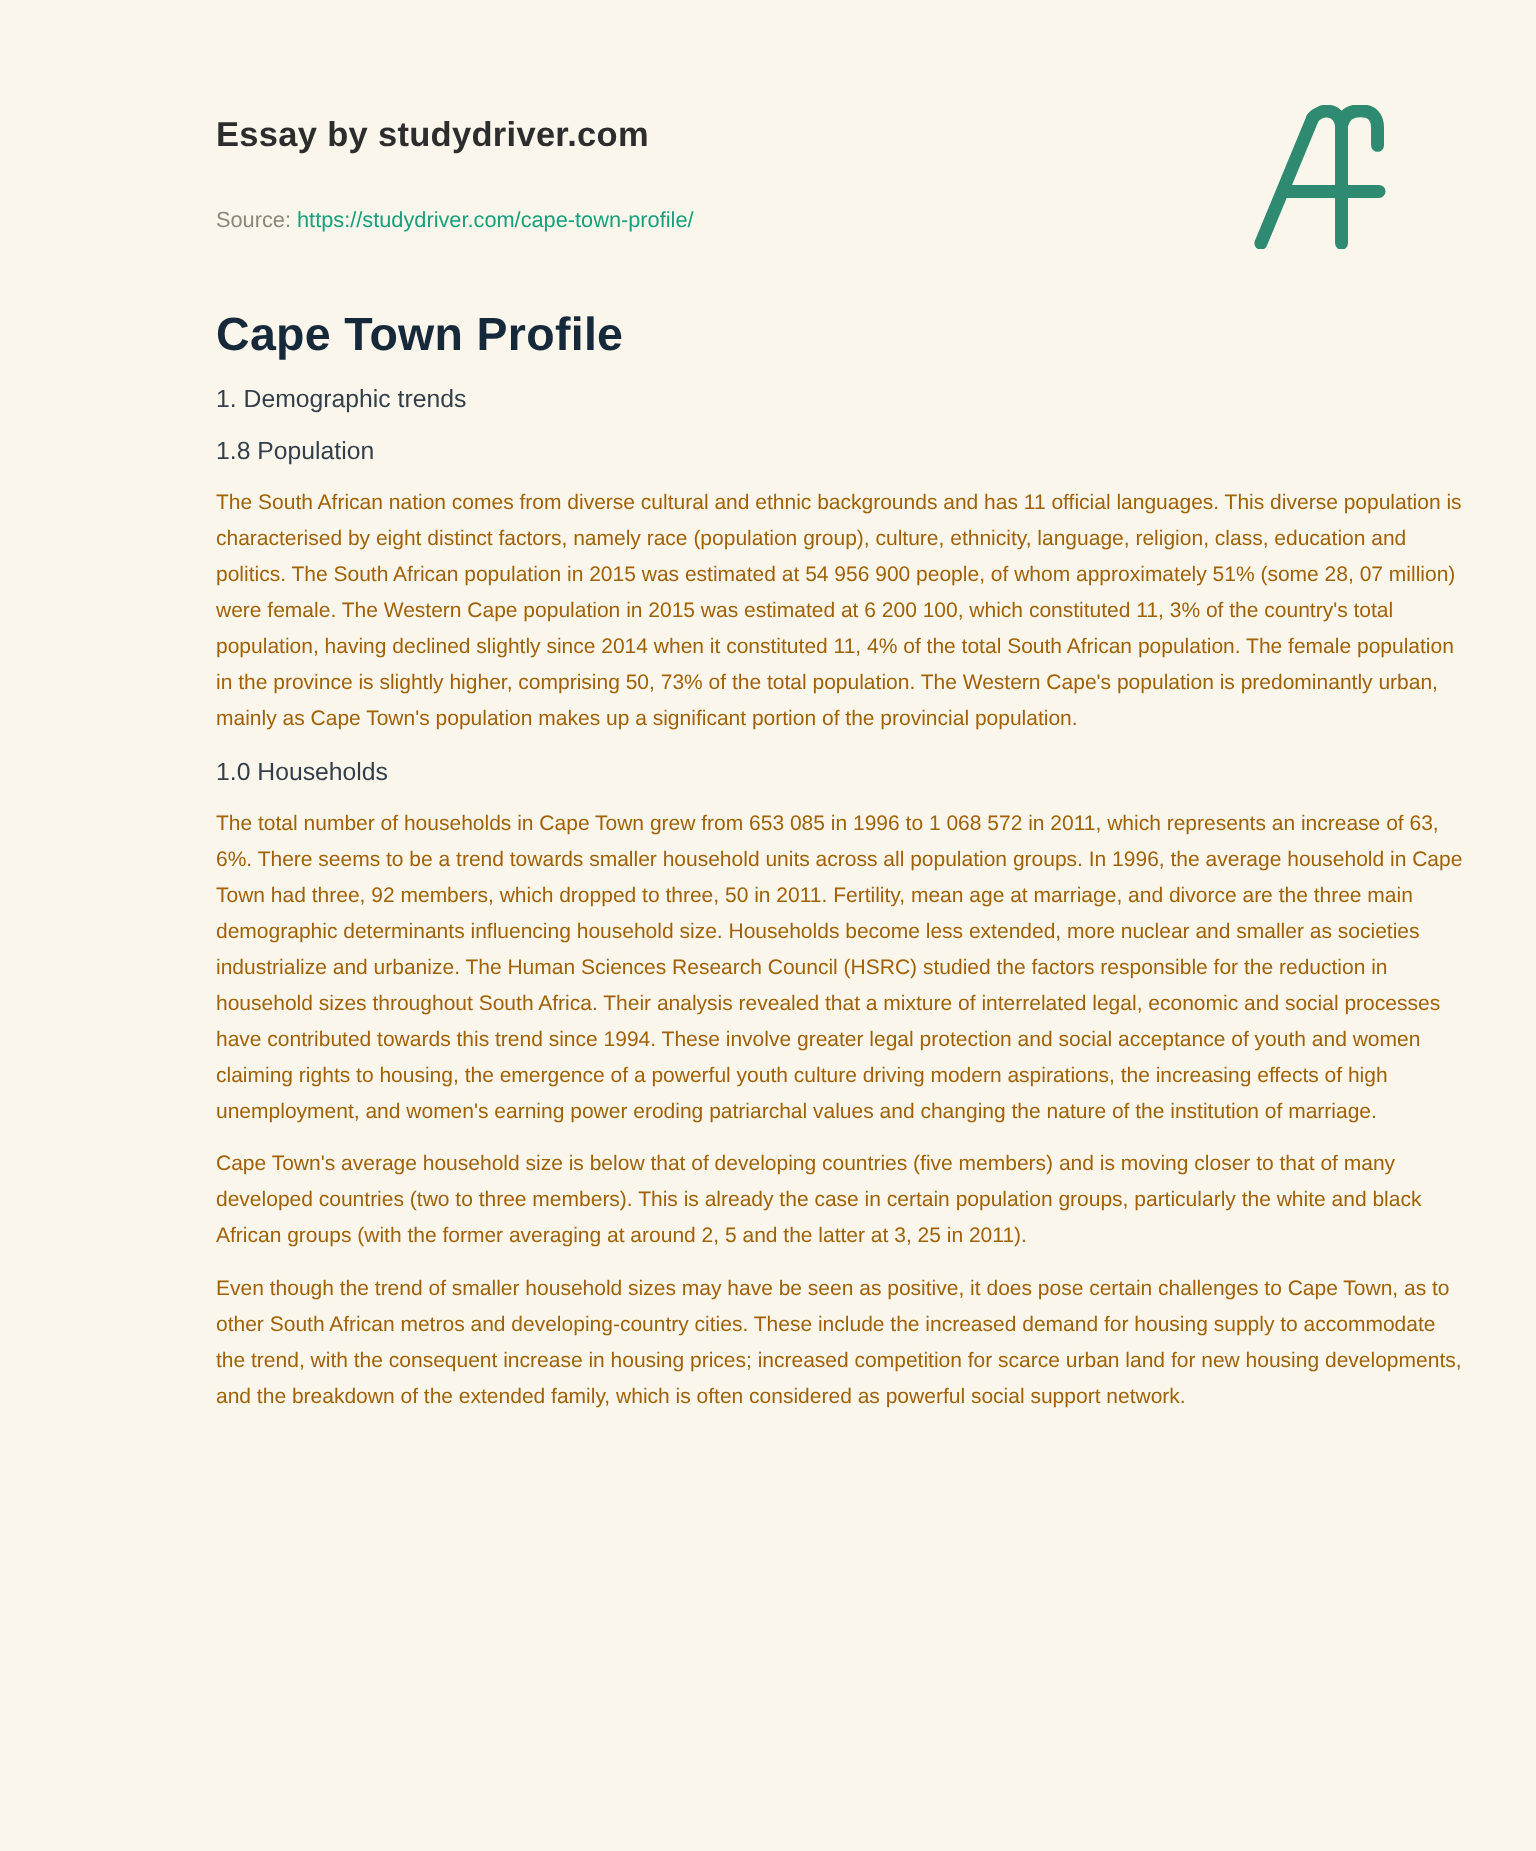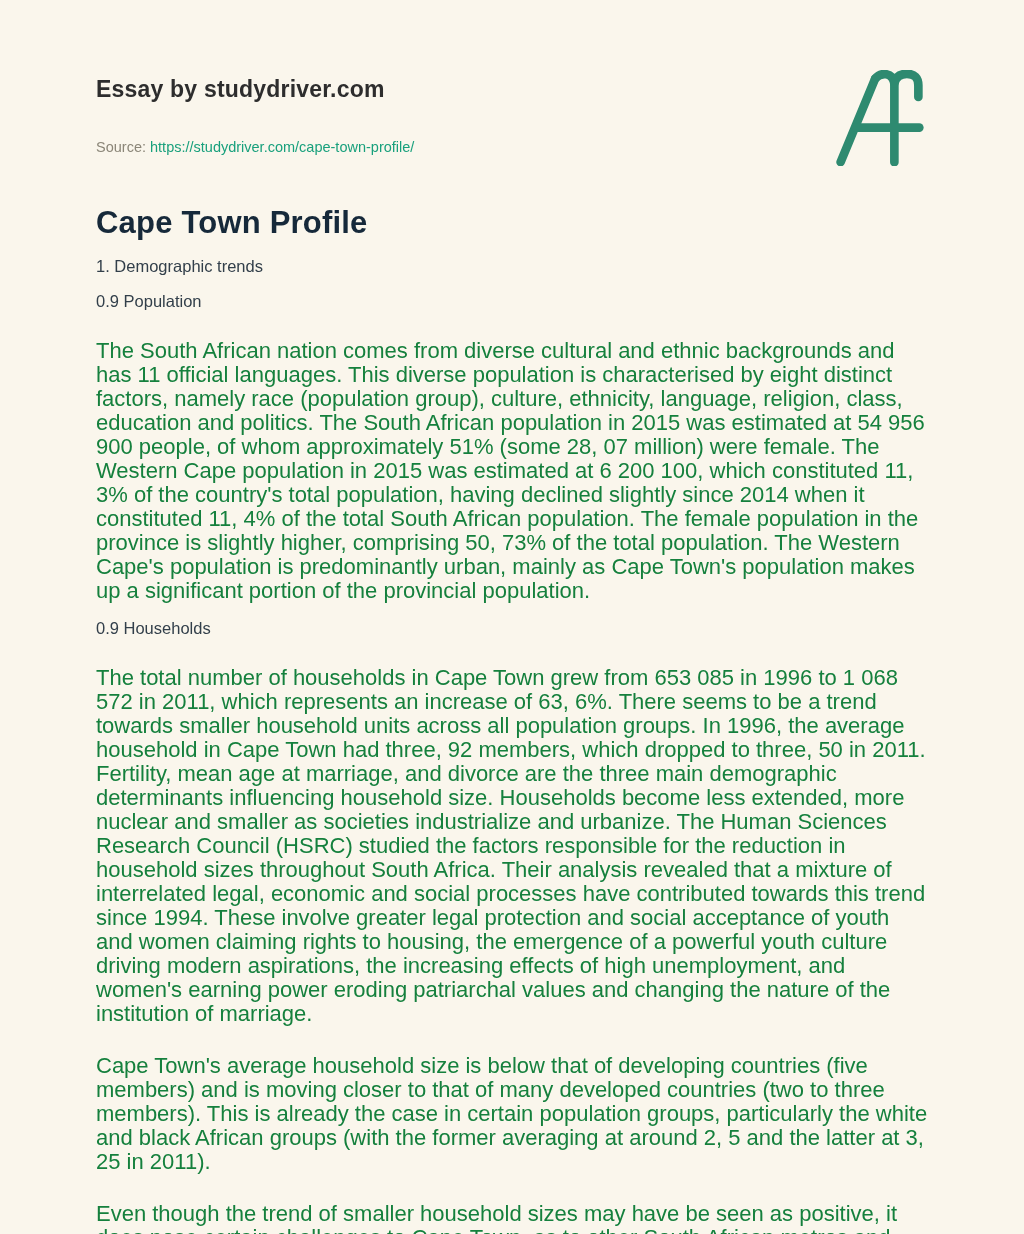--- a/index.html
+++ b/index.html
@@ -10,20 +10,21 @@
   body {
     background: #faf6ec;
     height: 1234px;
     overflow: hidden;
     position: relative;
   }
   .page {
     position: relative;
     width: 1024px;
     height: 1234px;
+    padding-left: 48px;
   }
   .content {
     margin: 0 96px;
     width: 836px;
   }
   .header {
     padding-top: 76px;
     position: relative;
   }
   .header-title {
@@ -54,24 +55,24 @@
     font-weight: bold;
     color: #16293a;
     letter-spacing: 0.2px;
   }
   .section-heading {
     margin-top: 16px;
     font-size: 16.5px;
     color: #323f4a;
   }
   .para {
-    margin-top: 28px;
-    font-size: 22px;
+    margin-top: 11px;
+    font-size: 14px;
     line-height: 24px;
-    color: #15803d;
+    color: #a16207;
   }
 </style>
 </head>
 <body>
 
 <div class="page">
 
   <div class="logo-wrap">
     <svg width="96" height="96" viewBox="0 0 100 100">
       <g fill="none" stroke="#2e8a70" stroke-width="9" stroke-linecap="round" stroke-linejoin="round">
@@ -90,25 +91,25 @@
       <div class="source-line">
         <span>Source:</span>
         <a href="#">https://studydriver.com/cape-town-profile/</a>
       </div>
     </div>
 
     <h1 class="article-title">Cape Town Profile</h1>
 
     <div class="section-heading">1. Demographic trends</div>
 
-    <div class="section-heading">0.9 Population</div>
+    <div class="section-heading">1.8 Population</div>
 
     <p class="para">The South African nation comes from diverse cultural and ethnic backgrounds and has 11 official languages. This diverse population is characterised by eight distinct factors, namely race (population group), culture, ethnicity, language, religion, class, education and politics. The South African population in 2015 was estimated at 54 956 900 people, of whom approximately 51% (some 28, 07 million) were female. The Western Cape population in 2015 was estimated at 6 200 100, which constituted 11, 3% of the country's total population, having declined slightly since 2014 when it constituted 11, 4% of the total South African population. The female population in the province is slightly higher, comprising 50, 73% of the total population. The Western Cape's population is predominantly urban, mainly as Cape Town's population makes up a significant portion of the provincial population.</p>
 
-    <div class="section-heading">0.9 Households</div>
+    <div class="section-heading">1.0 Households</div>
 
     <p class="para">The total number of households in Cape Town grew from 653 085 in 1996 to 1 068 572 in 2011, which represents an increase of 63, 6%. There seems to be a trend towards smaller household units across all population groups. In 1996, the average household in Cape Town had three, 92 members, which dropped to three, 50 in 2011. Fertility, mean age at marriage, and divorce are the three main demographic determinants influencing household size. Households become less extended, more nuclear and smaller as societies industrialize and urbanize. The Human Sciences Research Council (HSRC) studied the factors responsible for the reduction in household sizes throughout South Africa. Their analysis revealed that a mixture of interrelated legal, economic and social processes have contributed towards this trend since 1994. These involve greater legal protection and social acceptance of youth and women claiming rights to housing, the emergence of a powerful youth culture driving modern aspirations, the increasing effects of high unemployment, and women's earning power eroding patriarchal values and changing the nature of the institution of marriage.</p>
 
     <p class="para">Cape Town's average household size is below that of developing countries (five members) and is moving closer to that of many developed countries (two to three members). This is already the case in certain population groups, particularly the white and black African groups (with the former averaging at around 2, 5 and the latter at 3, 25 in 2011).</p>
 
     <p class="para">Even though the trend of smaller household sizes may have be seen as positive, it does pose certain challenges to Cape Town, as to other South African metros and developing-country cities. These include the increased demand for housing supply to accommodate the trend, with the consequent increase in housing prices; increased competition for scarce urban land for new housing developments, and the breakdown of the extended family, which is often considered as powerful social support network.</p>
 
   </div>
 </div>
 

